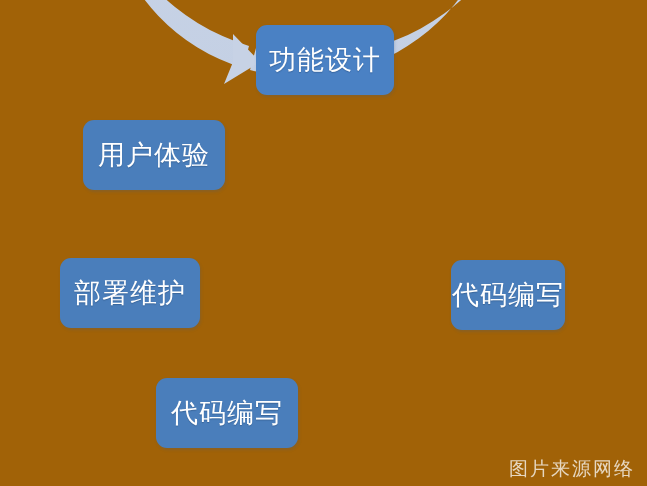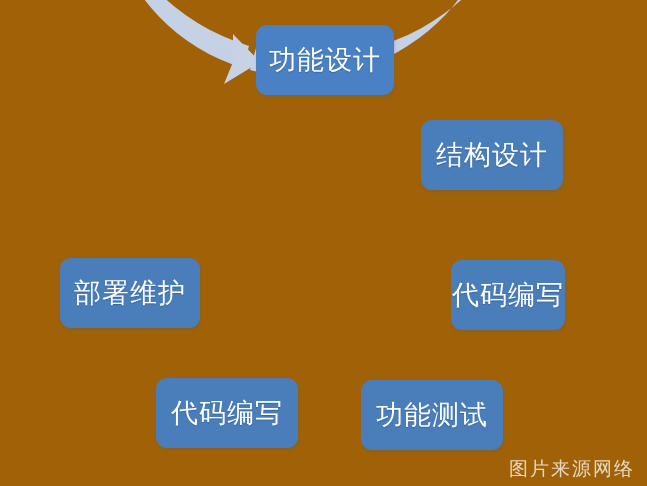--- a/index.html
+++ b/index.html
@@ -79,36 +79,33 @@
              L 260,62
              L 224,84
              L 233,62
              Z" fill="#c7d2e5"></path>
   </svg>
 
   <div class="stage-node accent" style="left:256px; top:25px; width:138px; height:70px;">
     <span>功能设计</span>
   </div>
 
-  <div class="stage-node" style="left:421px; top:120px; width:142px; height:70px;">
-    <span>结构设计</span>
-  </div>
 
   <div class="stage-node" style="left:451px; top:260px; width:114px; height:70px;">
     <span>代码编写</span>
   </div>
 
-  <div class="stage-node" style="left:361px; top:380px; width:142px; height:70px;">
-    <span>功能测试</span>
-  </div>
 
   <div class="stage-node" style="left:156px; top:378px; width:142px; height:70px;">
     <span>代码编写</span>
   </div>
 
   <div class="stage-node" style="left:60px; top:258px; width:140px; height:70px;align-items:center;">
     <span>部署维护</span>
   </div>
 
+  <div class="stage-node" style="left:83px; top:120px; width:142px; height:70px;">
+    <span>用户体验</span>
+  </div>
 
   <div id="watermark">图片来源网络</div>
 
 </div>
 
 </body></html>

